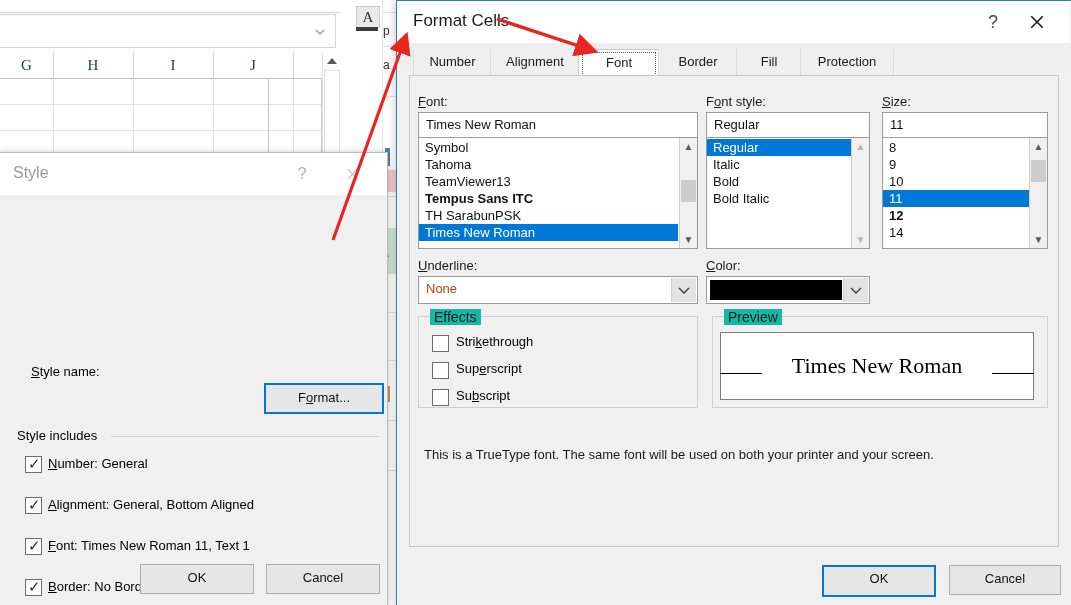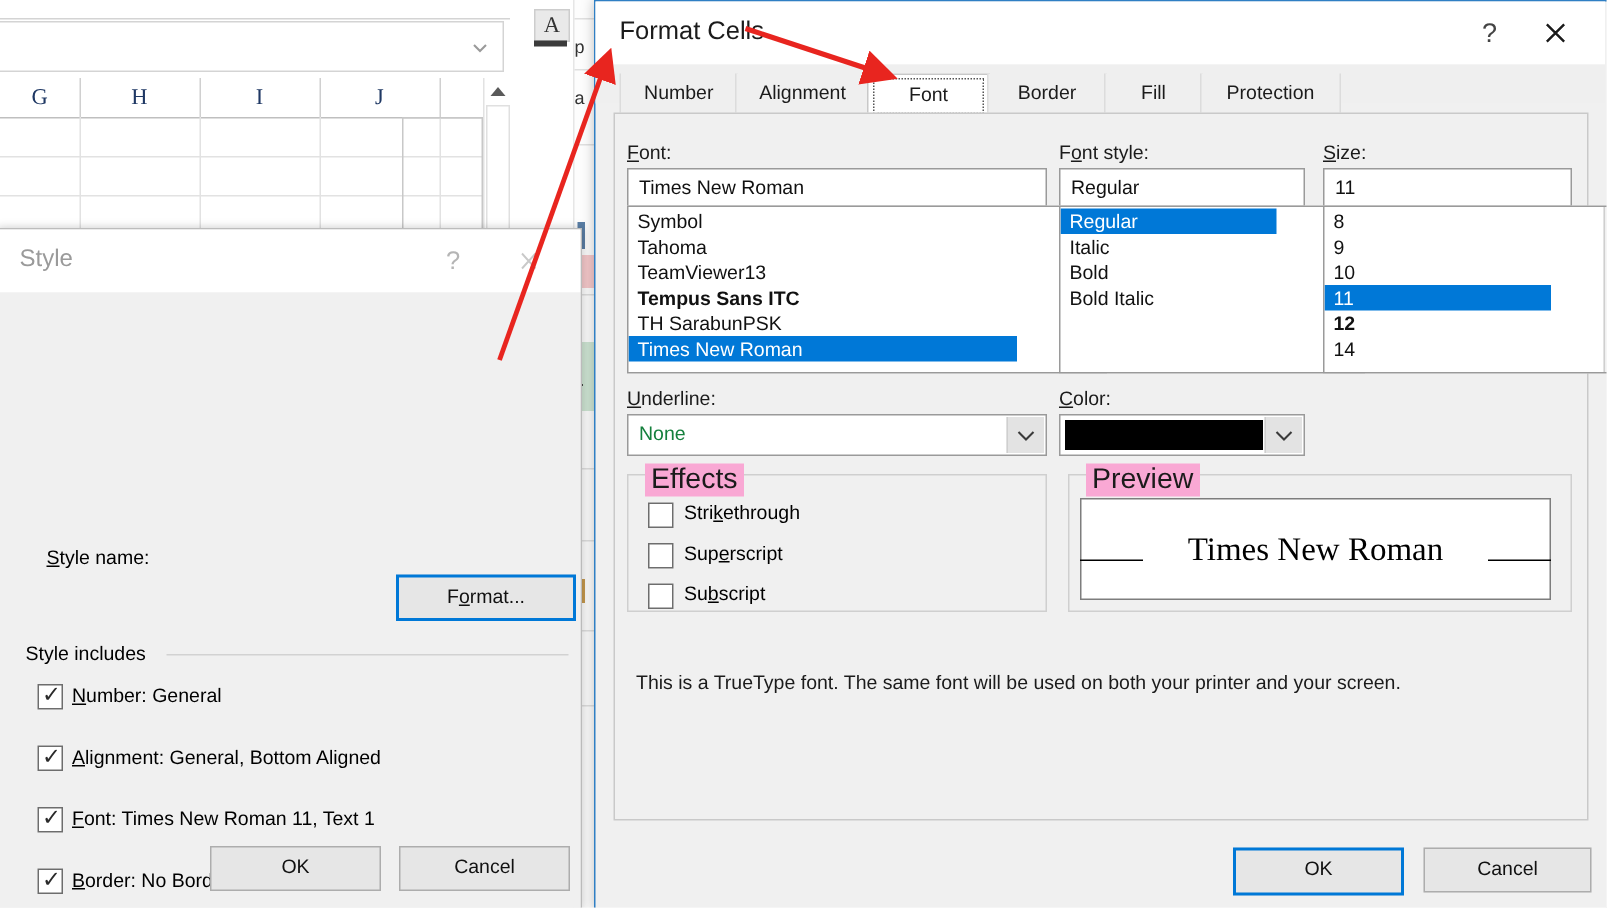--- a/index.html
+++ b/index.html
@@ -88,35 +88,35 @@
   }
   .tab.active{background:#ffffff;border:1px solid #c8c8c8;border-bottom:1px solid #fff;}
   .tab.active .tabinner{position:absolute;left:3px;top:2px;right:3px;bottom:1px;border:1px dotted #555;}
   .tab .tl{position:relative;z-index:2;}
   #fc-panel{left:12px;top:74px;width:648px;height:470px;background:#f0f0f0;border:1px solid #c9c9c9;}
 
   .fld-label{position:absolute;font-size:13px;color:#1b1b1b;}
   .fld-label u{text-decoration:underline;}
   .txtbox{position:absolute;background:#fff;border:1px solid #9a9a9a;}
   .txtbox span{position:absolute;left:7px;top:4px;font-size:13px;color:#111;}
-  .listbox{position:absolute;background:#fff;border:1px solid #9a9a9a;overflow:hidden;padding-left:40px;}
+  .listbox{position:absolute;background:#fff;border:1px solid #9a9a9a;overflow:hidden;}
   .lrow{position:absolute;left:0;height:17px;line-height:17px;font-size:13px;color:#111;padding-left:6px;white-space:nowrap;}
   .lrow.sel{background:#0078d7;color:#fff;}
   .lsb{position:absolute;top:0;width:17px;background:#f0f0f0;border-left:1px solid #cfcfcf;}
   .lsb .arw{position:absolute;left:0;width:17px;height:17px;text-align:center;line-height:17px;font-size:10px;color:#5a5a5a;}
   .lsb .thumb{position:absolute;left:1px;width:15px;background:#cdcdcd;}
 
   .combo{position:absolute;background:#fff;border:1px solid #9a9a9a;}
-  .combo .ctext{position:absolute;left:7px;top:4px;font-size:13px;color:#15803d;}
+  .combo .ctext{position:absolute;left:7px;top:4px;font-size:13px;color:#c2410c;}
   .combo .cbtn{position:absolute;top:1px;right:1px;width:24px;bottom:1px;background:#e3e3e3;border-left:1px solid #cfcfcf;}
   .combo .cbtn .cv{position:absolute;left:5px;top:5px;}
   #color-swatch{position:absolute;left:3px;top:3px;right:27px;bottom:3px;background:#000000;}
 
   .groupbox{position:absolute;border:1px solid #cfcfcf;}
-  .group-title{position:absolute;font-size:19px;color:#1b1b1b;background:#f9a8d4;padding:0 4px;}
+  .group-title{position:absolute;font-size:14px;color:#1b1b1b;background:#14b8a6;padding:0 4px;}
   .cb-row{position:absolute;left:22px;height:18px;}
   .cb-box{position:absolute;left:0;top:1px;width:15px;height:15px;background:#fff;border:1px solid #6d6d6d;}
   .cb-label{position:absolute;left:24px;top:0px;font-size:13px;white-space:nowrap;}
   .cb-label u{text-decoration:underline;}
 
   #preview-inner{position:absolute;left:8px;top:16px;width:312px;height:66px;background:#fff;border:1px solid #7d7d7d;}
   #preview-text{position:absolute;left:0;top:0;width:312px;height:66px;line-height:66px;text-align:center;
                 font-family:"Liberation Serif",serif;font-size:22px;color:#000;}
   .pv-dash{position:absolute;top:40px;height:1px;background:#000;}
 

